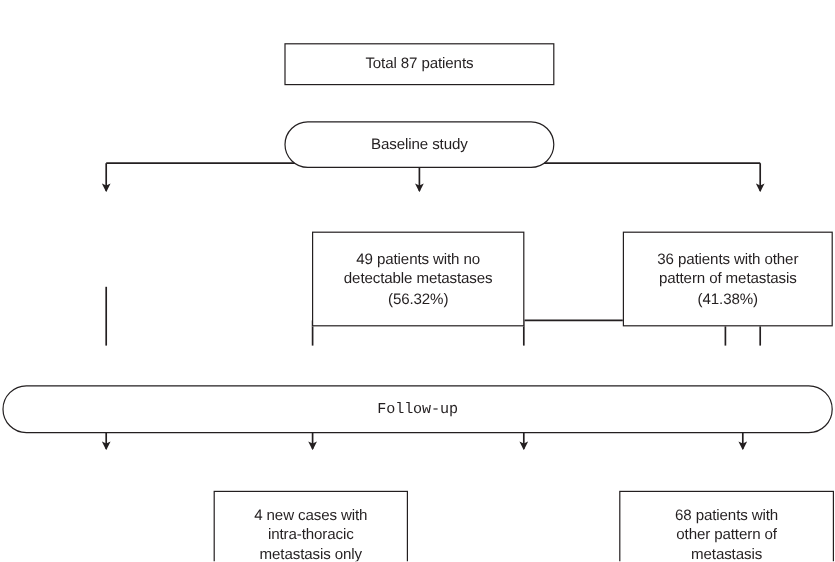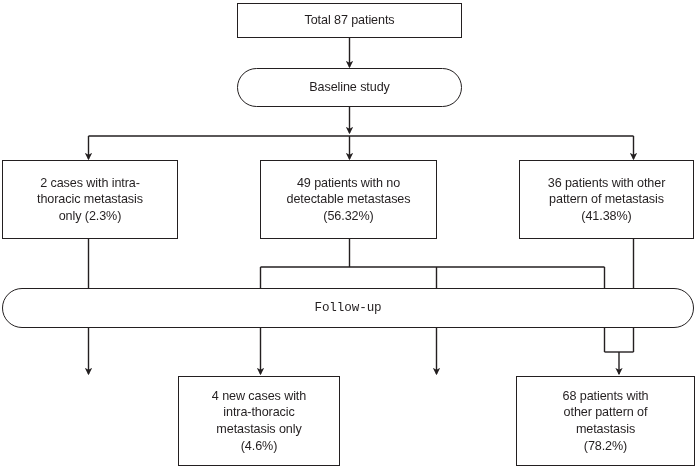--- a/index.html
+++ b/index.html
@@ -31,20 +31,21 @@
     background: #ffffff;
     display: flex;
     align-items: center;
     justify-content: center;
     text-align: center;
     color: #231f20;
     font-size: 12.6px;
     line-height: 16.6px;
     letter-spacing: -0.1px;
     z-index: 2;
+    margin-top: 33px;
   }
   .node.rounded {
     border-radius: 999px;
   }
   .node .label {
     display: block;
     padding: 0 6px;
     white-space: pre-line;
   }
   .node.top      { left: 237px; top: 3px;   width: 225px; height: 35px; }
@@ -101,25 +102,20 @@
   </svg>
 
   <div class="node top">
     <span class="label">Total 87 patients</span>
   </div>
 
   <div class="node rounded baseline">
     <span class="label">Baseline study</span>
   </div>
 
-  <div class="node b1">
-    <span class="label">2 cases with intra-
-thoracic metastasis
-only (2.3%)</span>
-  </div>
 
   <div class="node b2">
     <span class="label">49 patients with no
 detectable metastases
 (56.32%)</span>
   </div>
 
   <div class="node b3">
     <span class="label">36 patients with other
 pattern of metastasis

